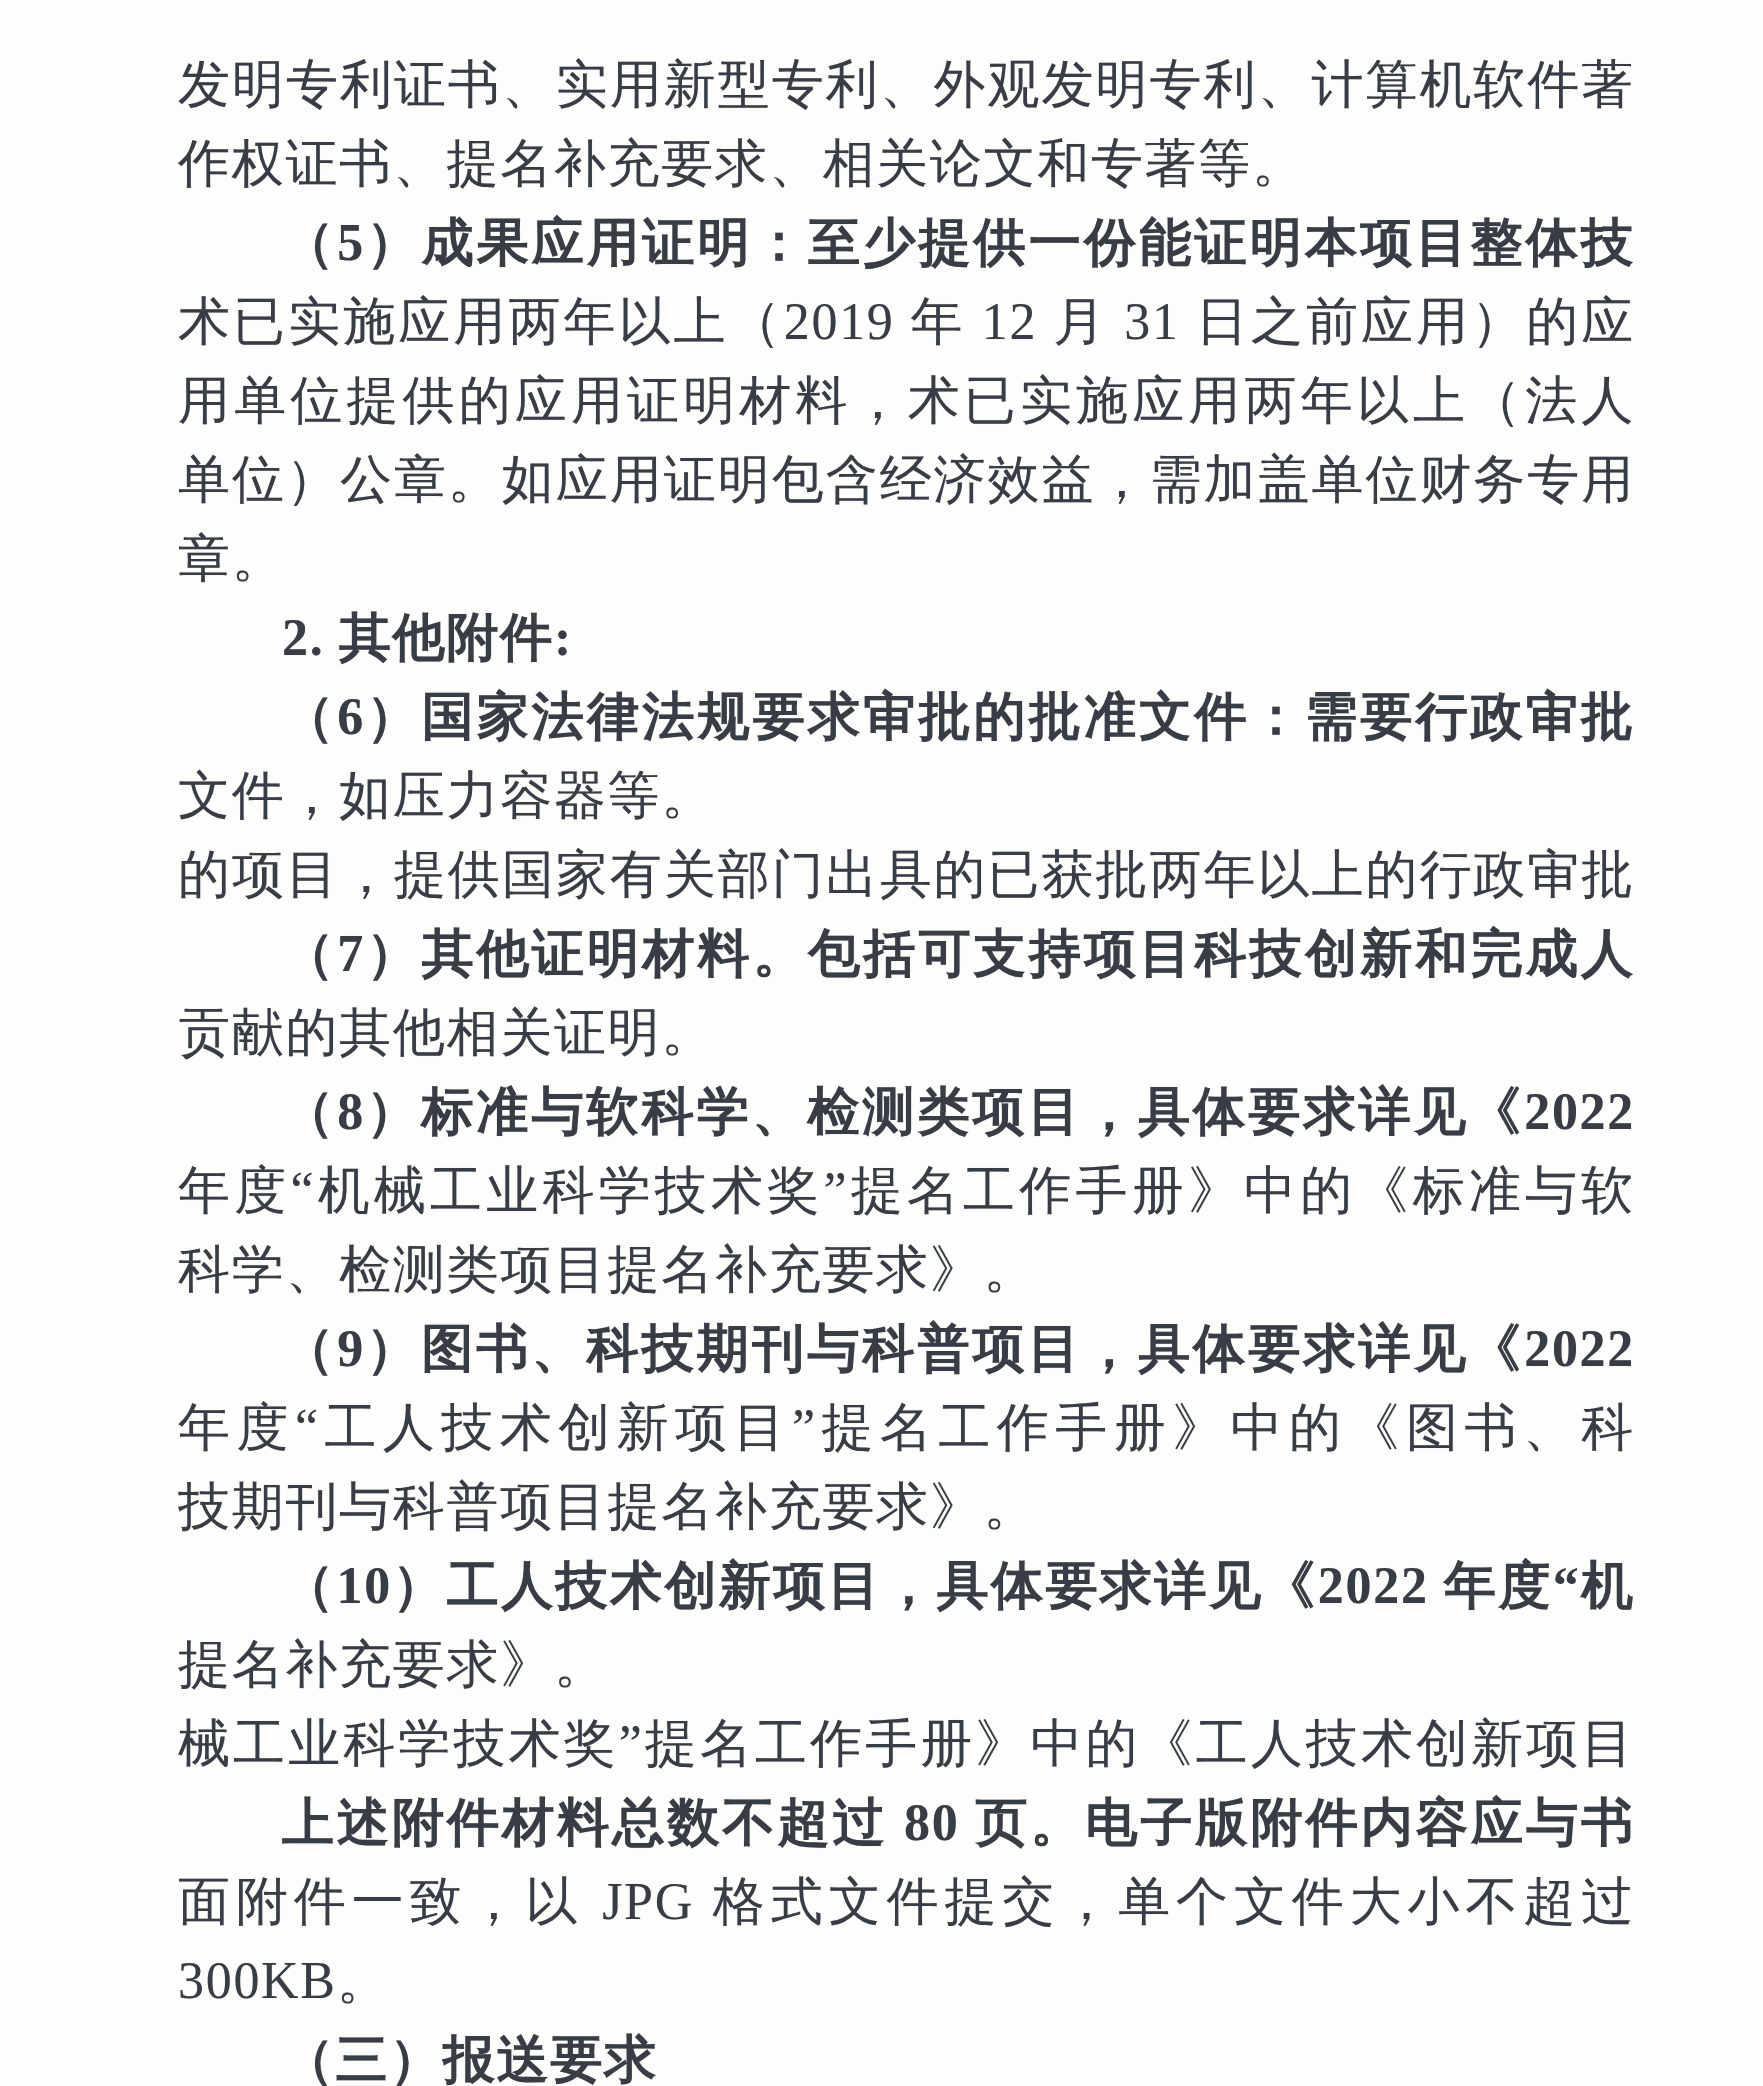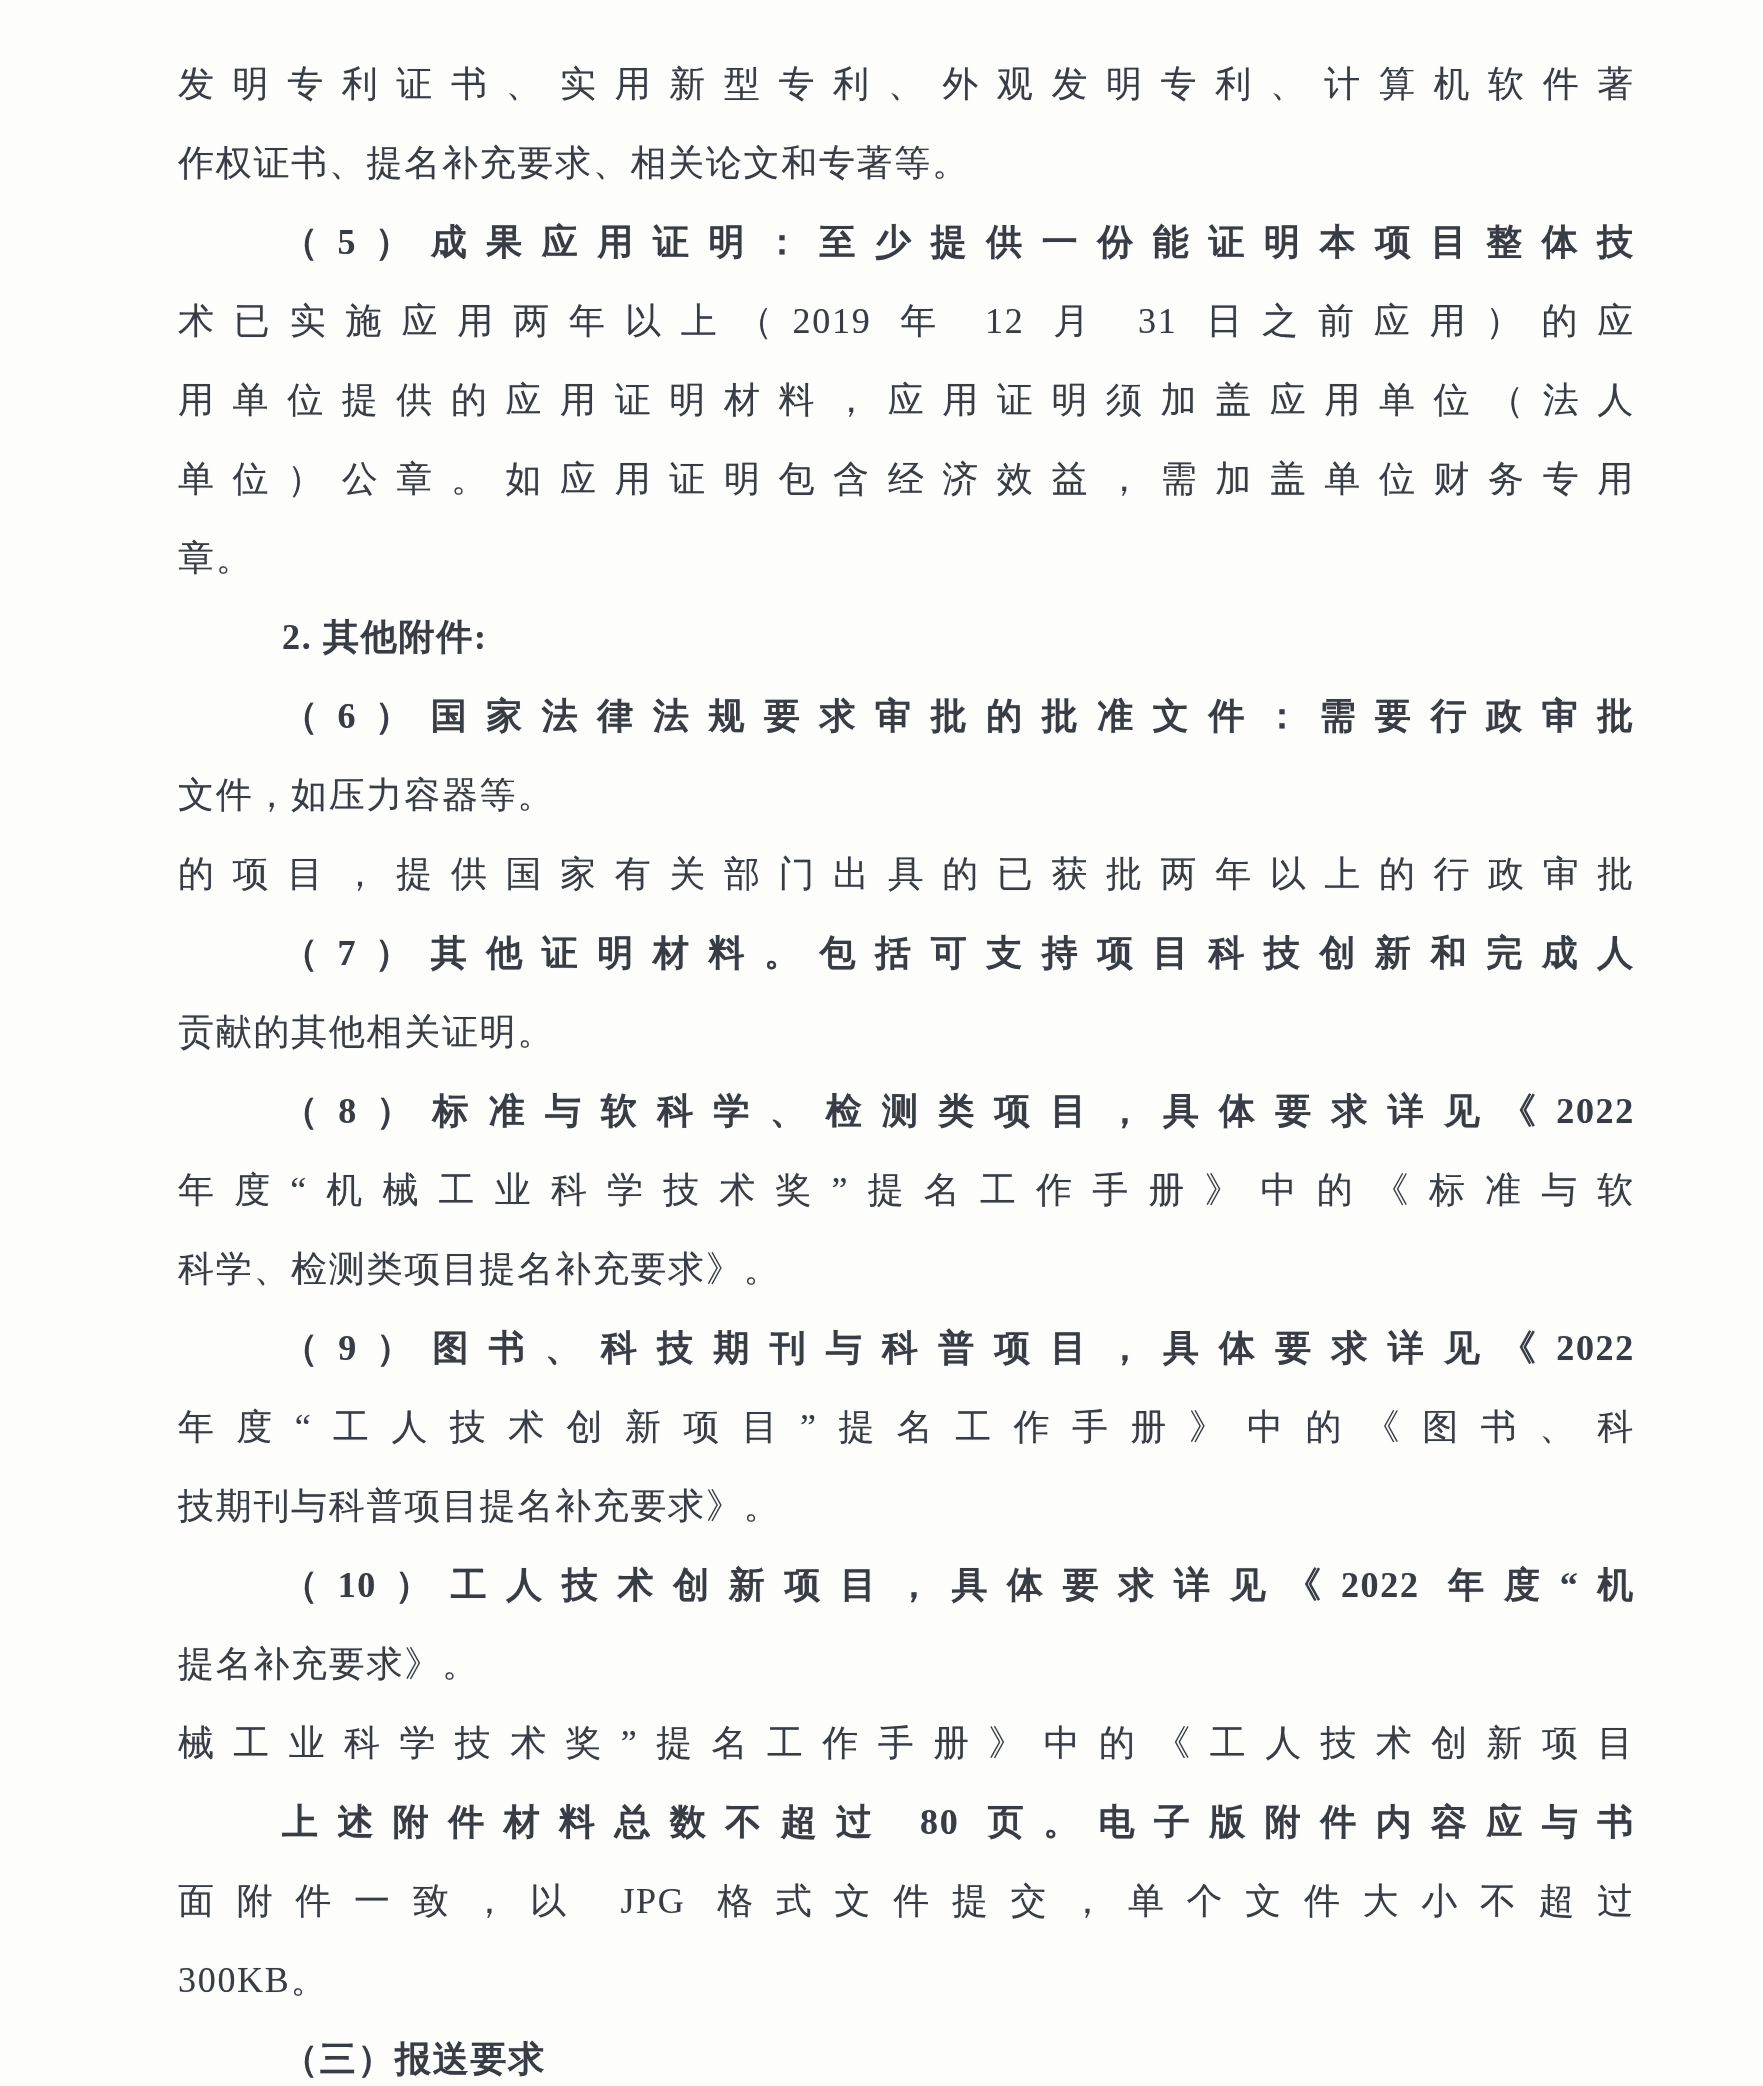--- a/index.html
+++ b/index.html
@@ -19,21 +19,21 @@
     overflow: hidden;
     font-family: "Liberation Serif", "DejaVu Serif", serif;
   }
   .text-block {
     position: absolute;
     left: 178px;
     top: 45px;
     width: 1457px;
   }
   .line {
-    font-size: 36px;
+    font-size: 52px;
     line-height: 79px;
     height: 79px;
     letter-spacing: 1.7px;
     white-space: nowrap;
     text-align: left;
     text-shadow: 0 0 0.8px rgba(56, 61, 69, 0.35);
   }
   .line.fill {
     white-space: normal;
     text-align: justify;
@@ -49,21 +49,21 @@
 </style>
 </head>
 <body>
 
 <div class="page" style="background: rgb(253, 253, 252); color: rgb(56, 61, 69);">
   <div class="text-block">
       <div class="line fill">发明专利证书、实用新型专利、外观发明专利、计算机软件著</div>
       <div class="line">作权证书、提名补充要求、相关论文和专著等。</div>
       <div class="line indent fill">（5）成果应用证明：至少提供一份能证明本项目整体技</div>
       <div class="line fill">术已实施应用两年以上（2019 年 12 月 31 日之前应用）的应</div>
-      <div class="line fill">用单位提供的应用证明材料，应用证明须加盖应用单位（法人</div>
+      <div class="line fill">用单位提供的应用证明材料，术已实施应用两年以上（法人</div>
       <div class="line fill">单位）公章。如应用证明包含经济效益，需加盖单位财务专用</div>
       <div class="line">章。</div>
       <div class="line indent bold">2. 其他附件:</div>
       <div class="line indent fill">（6）国家法律法规要求审批的批准文件：需要行政审批</div>
       <div class="line">文件，如压力容器等。</div>
       <div class="line fill">的项目，提供国家有关部门出具的已获批两年以上的行政审批</div>
       <div class="line indent fill">（7）其他证明材料。包括可支持项目科技创新和完成人</div>
       <div class="line">贡献的其他相关证明。</div>
       <div class="line indent fill">（8）标准与软科学、检测类项目，具体要求详见《2022</div>
       <div class="line fill">年度“机械工业科学技术奖”提名工作手册》中的《标准与软</div>

